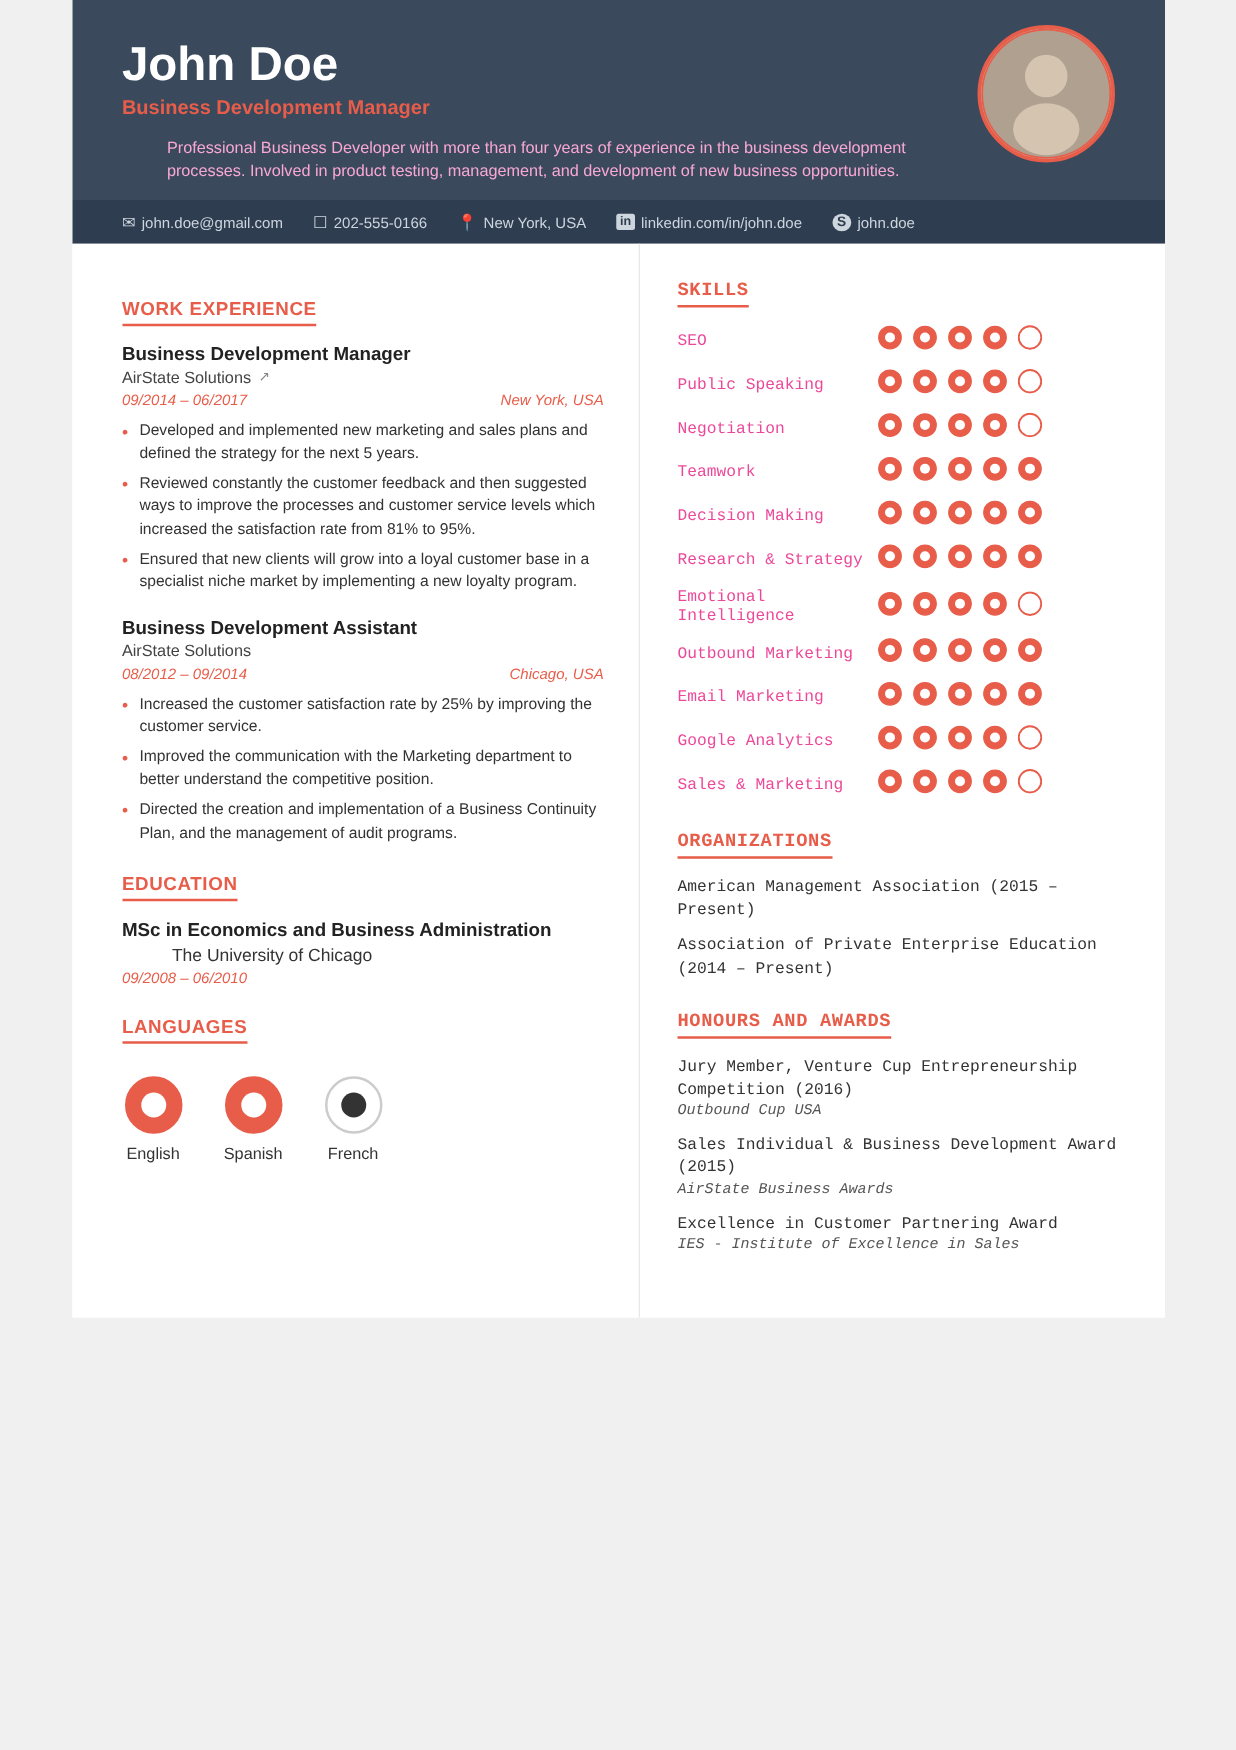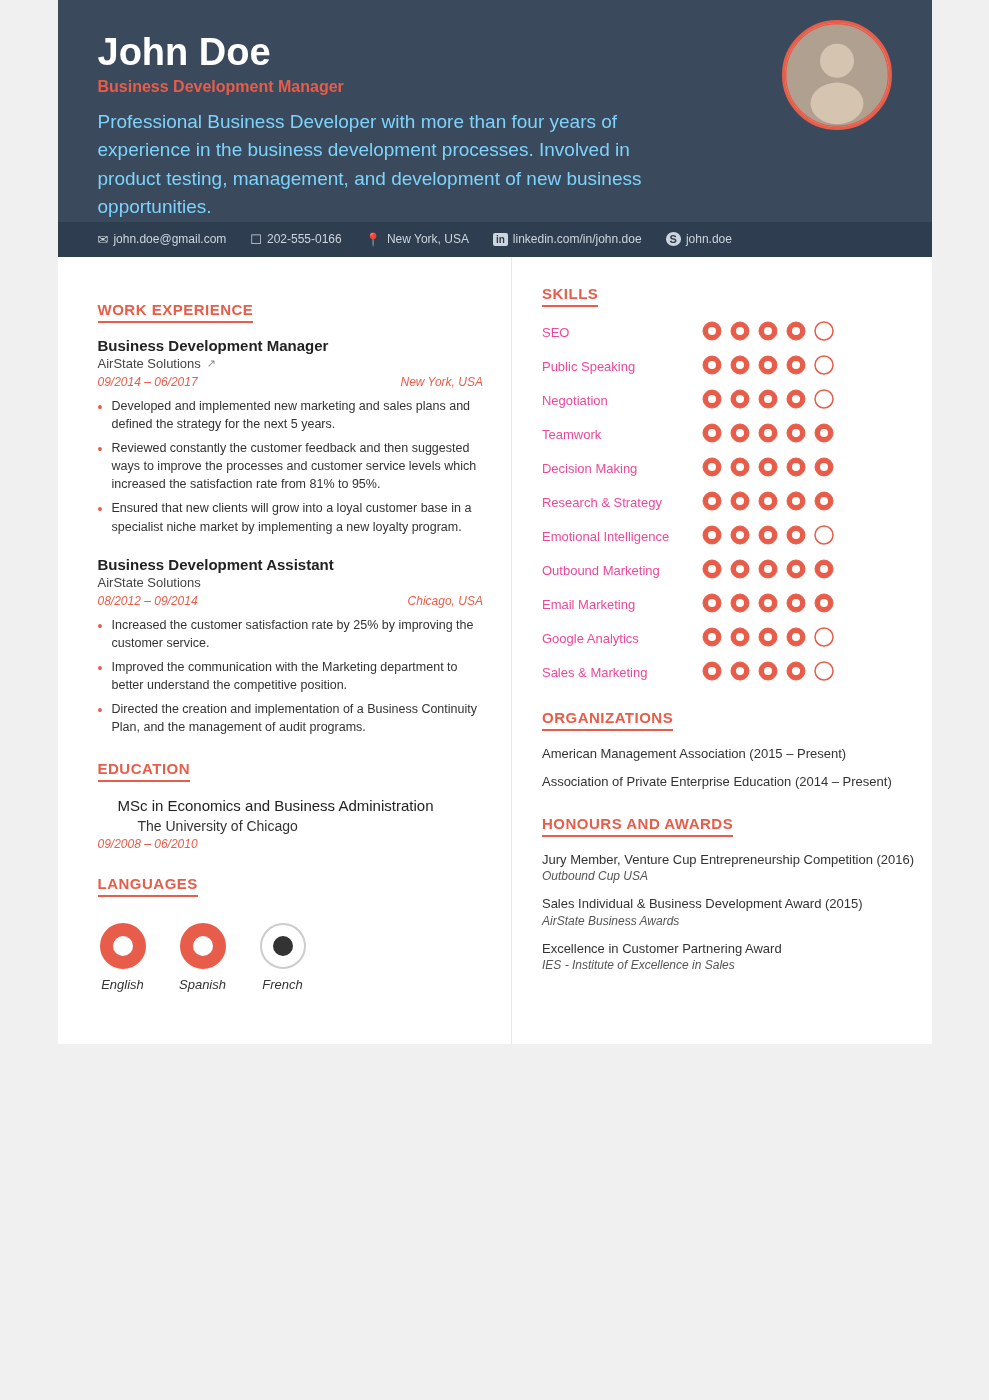--- a/index.html
+++ b/index.html
@@ -30,25 +30,26 @@
       color: #fff;
       line-height: 1.1;
     }
     .header-title {
       font-size: 16px;
       color: #e85d4a;
       font-weight: bold;
       margin-top: 4px;
     }
     .header-summary {
-      font-size: 19px;
-      color: #7dd3fc;
+      font-size: 13px;
+      color: #f9a8d4;
       margin-top: 12px;
       max-width: 600px;
       line-height: 1.5;
+      margin-left: 36px;
     }
     .header-photo {
       position: absolute;
       top: 20px;
       right: 40px;
       width: 110px;
       height: 110px;
       border-radius: 50%;
       border: 3px solid #e85d4a;
       background: #c8b8a8;
@@ -88,20 +89,21 @@
       background: #fff;
     }
     .left-col {
       width: 52%;
       padding: 44px 28px 28px 40px;
       border-right: 1px solid #e8e8e8;
     }
     .right-col {
       width: 48%;
       padding: 28px 16px 28px 30px;
+      font-family: Liberation Mono, monospace;
     }
     
     .section-title {
       font-size: 15px;
       font-weight: bold;
       color: #e85d4a;
       text-transform: uppercase;
       letter-spacing: 0.5px;
       border-bottom: 2px solid #e85d4a;
       padding-bottom: 3px;
@@ -159,43 +161,41 @@
       position: absolute;
       left: 0;
       font-size: 14px;
     }
     .job-block {
       margin-bottom: 20px;
     }
     
     .edu-degree {
       font-size: 15px;
-      font-weight: normal;
+      font-weight: bold;
       color: #222;
       line-height: 1.3;
-      margin-left: 20px;
     }
     .edu-school {
       font-size: 14px;
       color: #333;
       margin-top: 2px;
       margin-left: 40px;
     }
     .edu-date {
       font-size: 12px;
       color: #e85d4a;
       font-style: italic;
       margin-top: 3px;
     }
     
     .languages-row {
       display: flex;
       gap: 30px;
       margin-top: 10px;
-      font-style: italic;
     }
     .lang-item {
       display: flex;
       flex-direction: column;
       align-items: center;
       gap: 6px;
     }
     .lang-circle {
       width: 50px;
       height: 50px;

